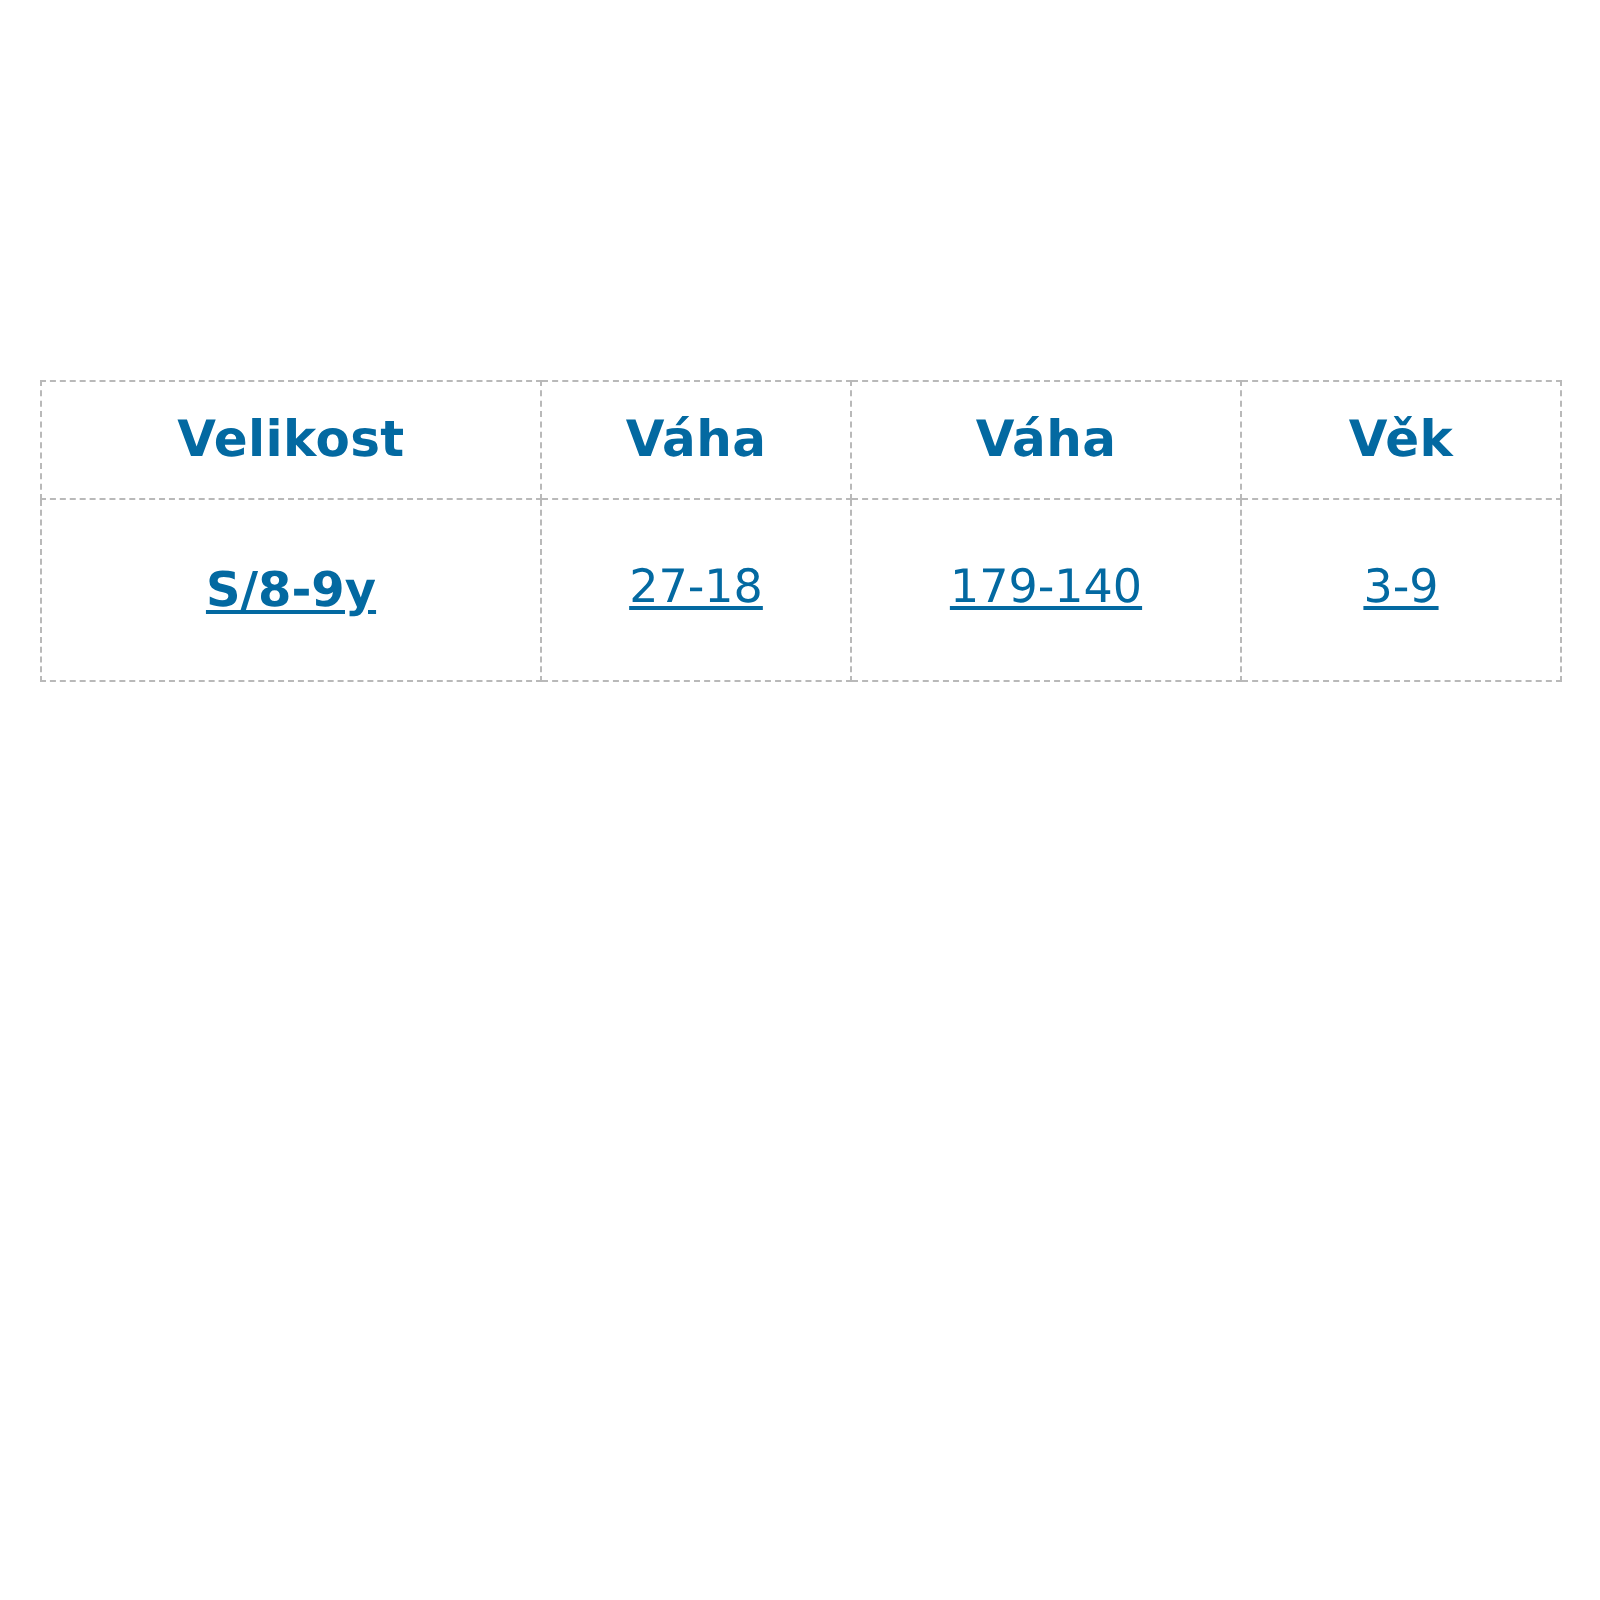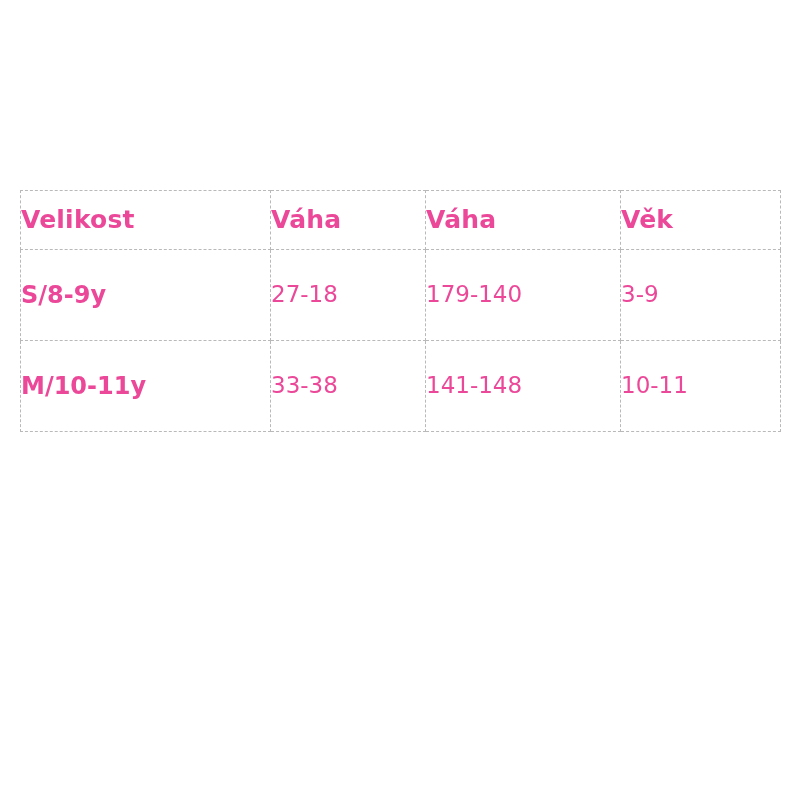--- a/index.html
+++ b/index.html
@@ -31,42 +31,43 @@
     table-layout: fixed;
   }
   table.size-table col.c0 { width: 250px; }
   table.size-table col.c1 { width: 155px; }
   table.size-table col.c2 { width: 195px; }
   table.size-table col.c3 { width: 160px; }
 
   table.size-table td,
   table.size-table th {
     border: 1px dashed #b9b9b9;
-    text-align: left;
+    text-align: center;
     vertical-align: middle;
-    color: #ec4899;
+    color: #0369a1;
     padding: 0;
     font-weight: normal;
   }
   
   tr.header-row td {
     height: 58px;
     font-size: 25px;
     font-weight: bold;
     letter-spacing: 0.2px;
   }
   
   tr.units-row td {
     height: 88px;
     font-size: 22px;
   }
   
   tr.data-row td {
     height: 90px;
     font-size: 23px;
+    text-decoration: underline;
   }
   tr.data-row td.size-cell {
     font-weight: bold;
     font-size: 24px;
   }
   .cell-inner {
     display: block;
     line-height: 1.1;
   }
 </style>
@@ -107,31 +108,17 @@
             <span class="cell-inner">27-18</span>
           </td>
           <td>
             <span class="cell-inner">179-140</span>
           </td>
           <td>
             <span class="cell-inner">3-9</span>
           </td>
         </tr>
 
-        <tr class="data-row">
-          <td class="size-cell">
-            <span class="cell-inner">M/10-11y</span>
-          </td>
-          <td>
-            <span class="cell-inner">33-38</span>
-          </td>
-          <td>
-            <span class="cell-inner">141-148</span>
-          </td>
-          <td>
-            <span class="cell-inner">10-11</span>
-          </td>
-        </tr>
 
       </tbody>
     </table>
   </div>
 </div>
 
 </body></html>

